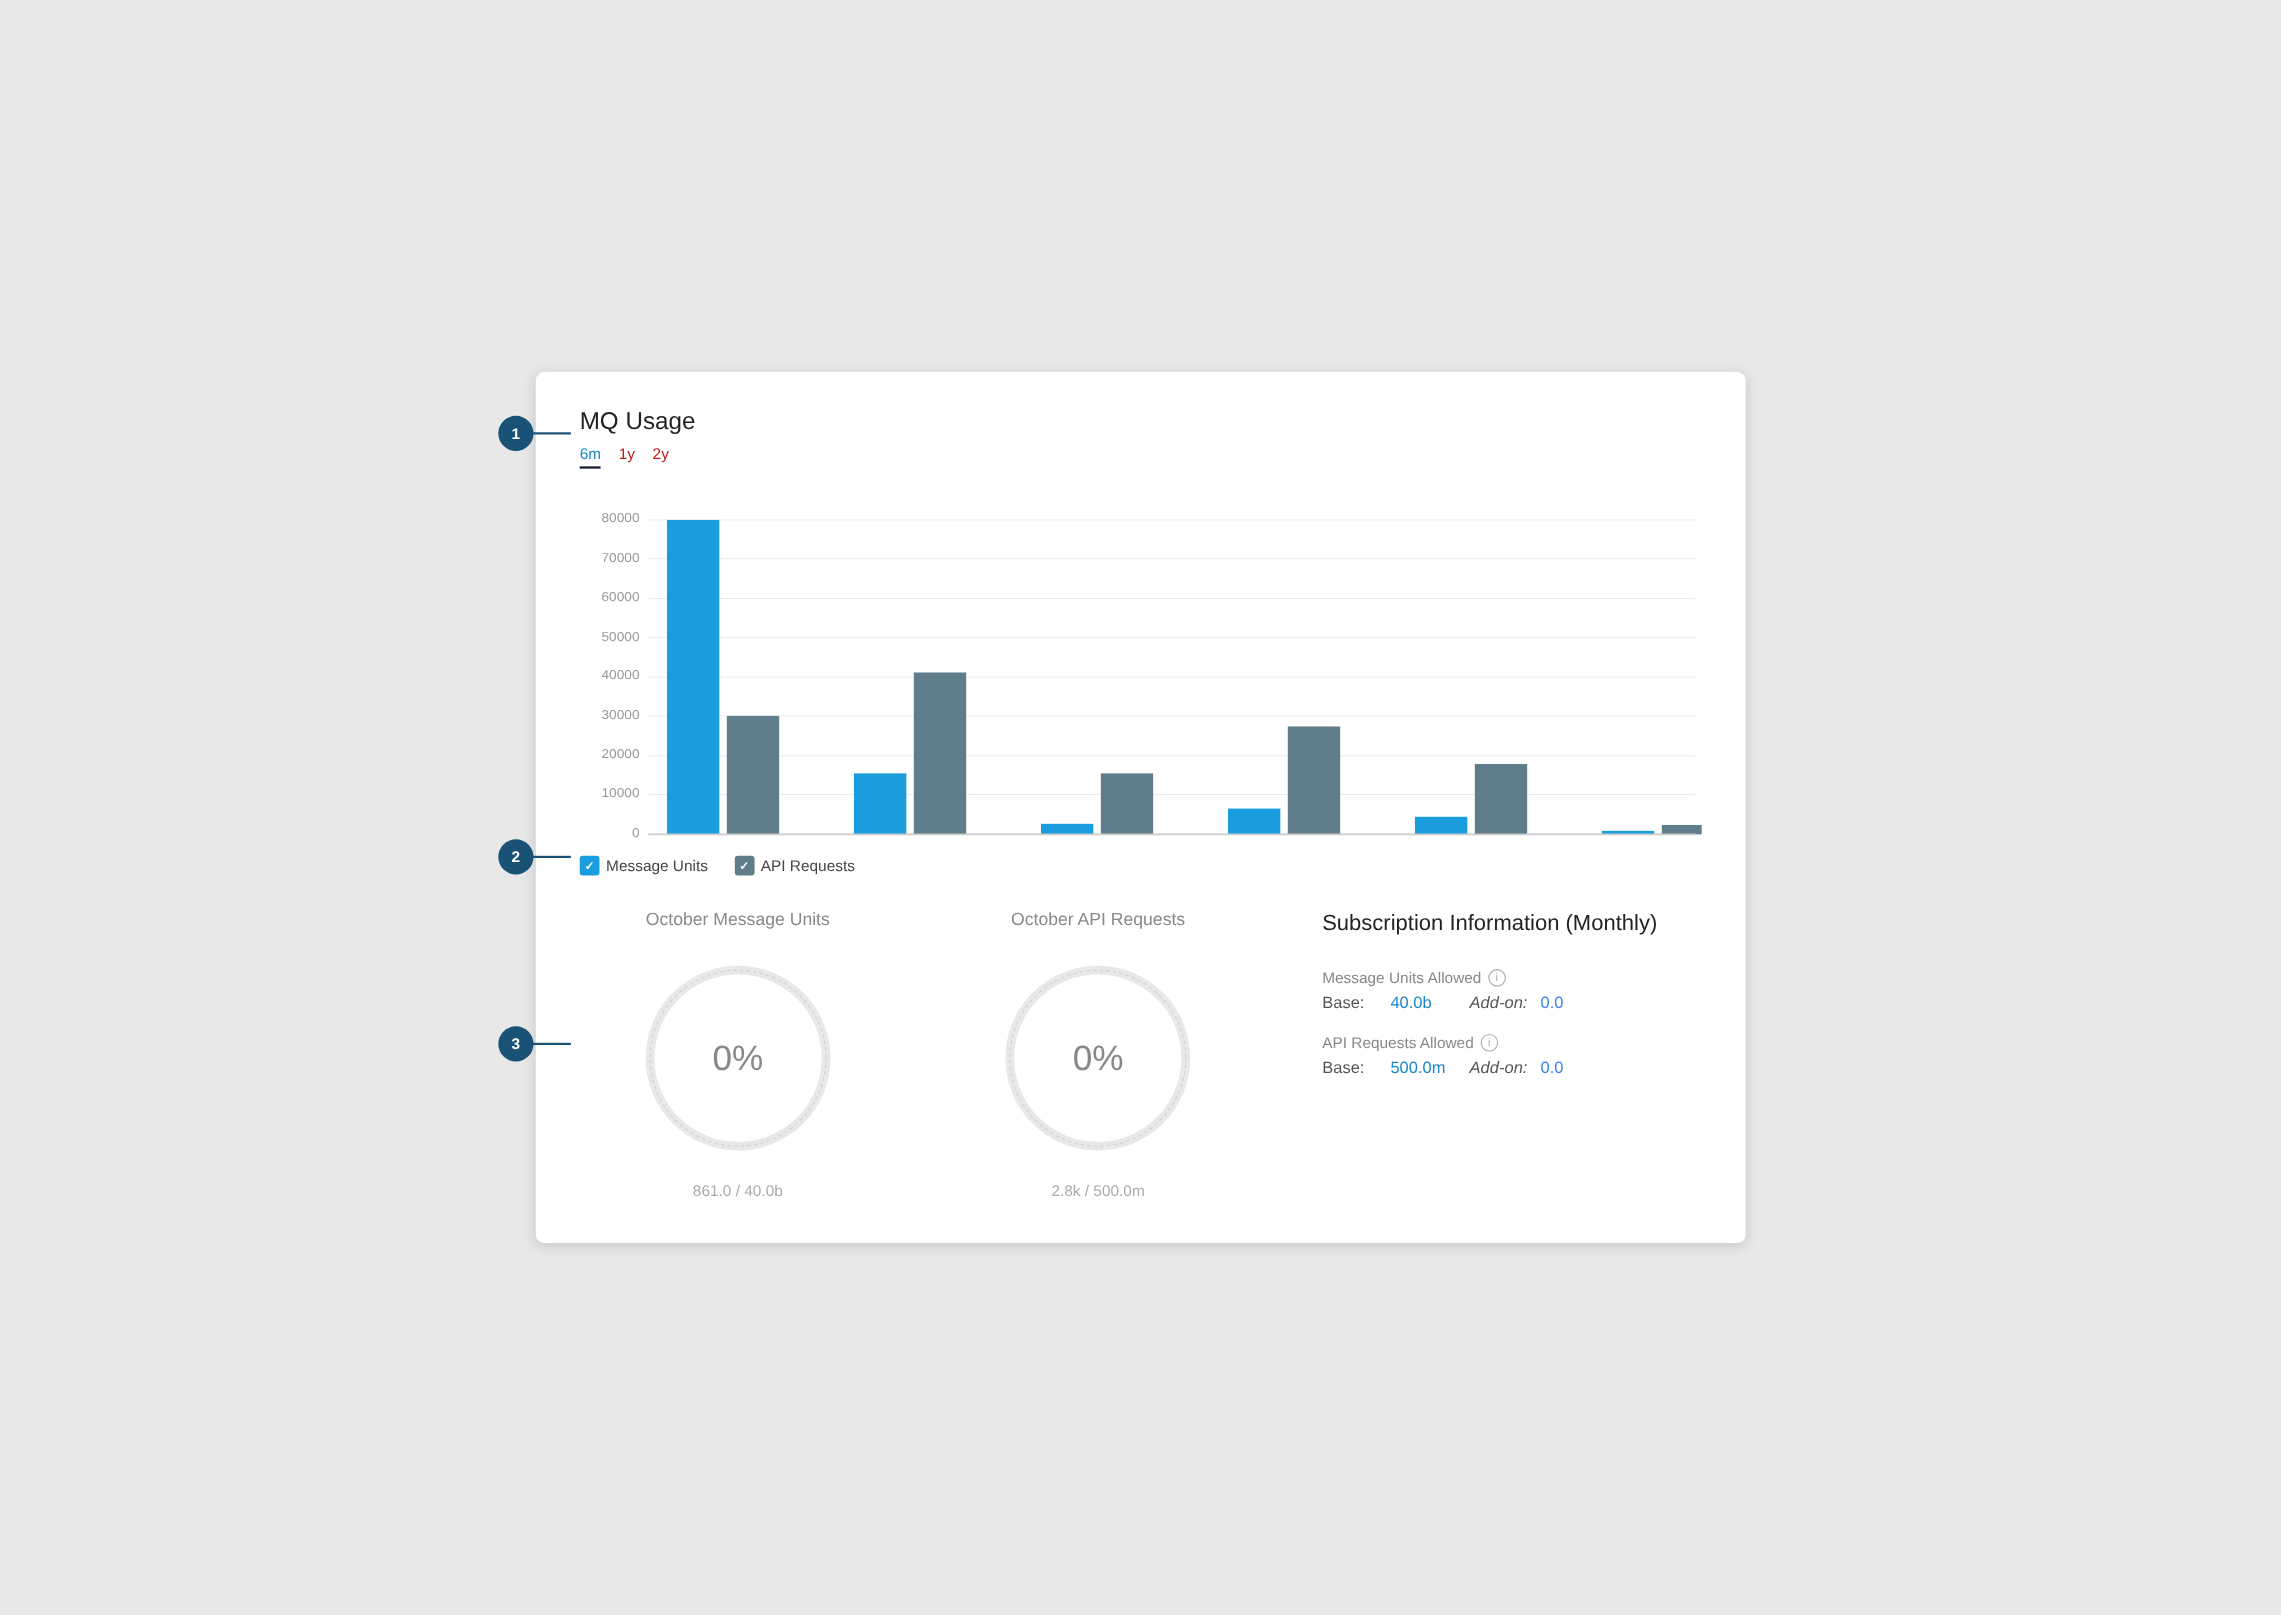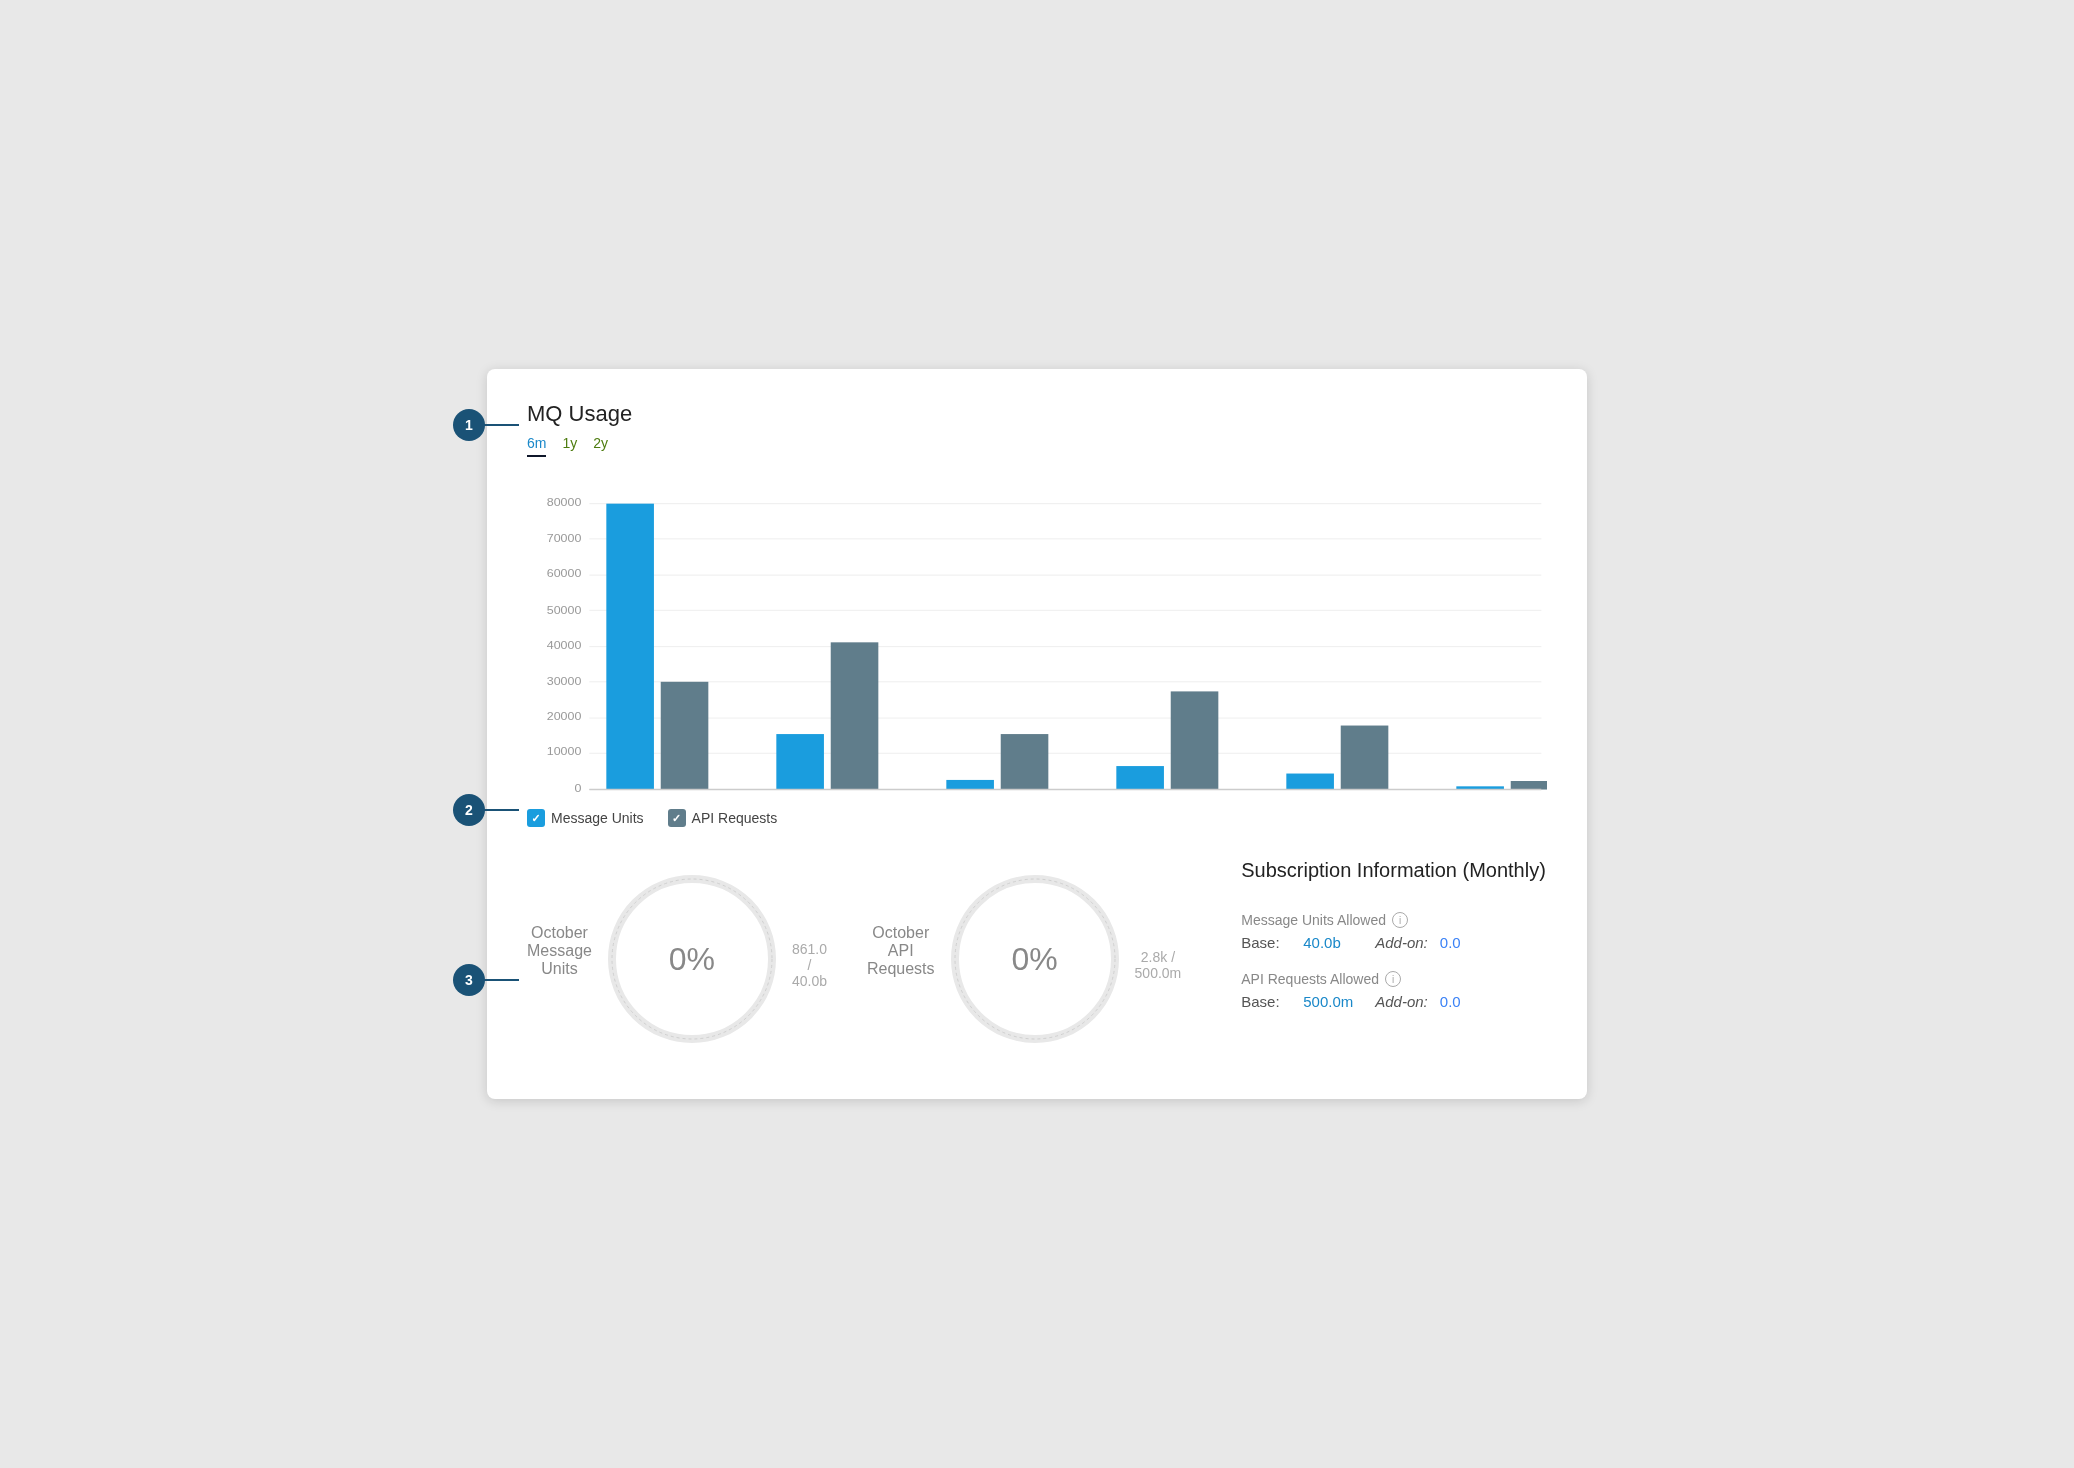--- a/index.html
+++ b/index.html
@@ -45,21 +45,21 @@
       margin-bottom: 8px;
     }
     .time-tabs {
       display: flex;
       gap: 16px;
       margin-bottom: 20px;
       position: relative;
     }
     .time-tab {
       font-size: 14px;
-      color: #4d7c0f;
+      color: #b91c1c;
       cursor: pointer;
       padding-bottom: 4px;
     }
     .time-tab.active {
       color: #1a88c9;
       border-bottom: 2px solid #0f172a;
       font-weight: 500;
     }
     
     .chart-container {
@@ -100,21 +100,21 @@
     }
     
     .bottom-section {
       display: flex;
       gap: 40px;
       align-items: flex-start;
       position: relative;
     }
     .gauge-container {
       display: flex;
-      flex-direction: row;
+      flex-direction: column;
       align-items: center;
       flex: 1;
       justify-content: space-between;
     }
     .gauge-title {
       font-size: 16px;
       color: #888;
       margin-bottom: 16px;
       text-align: center;
     }

